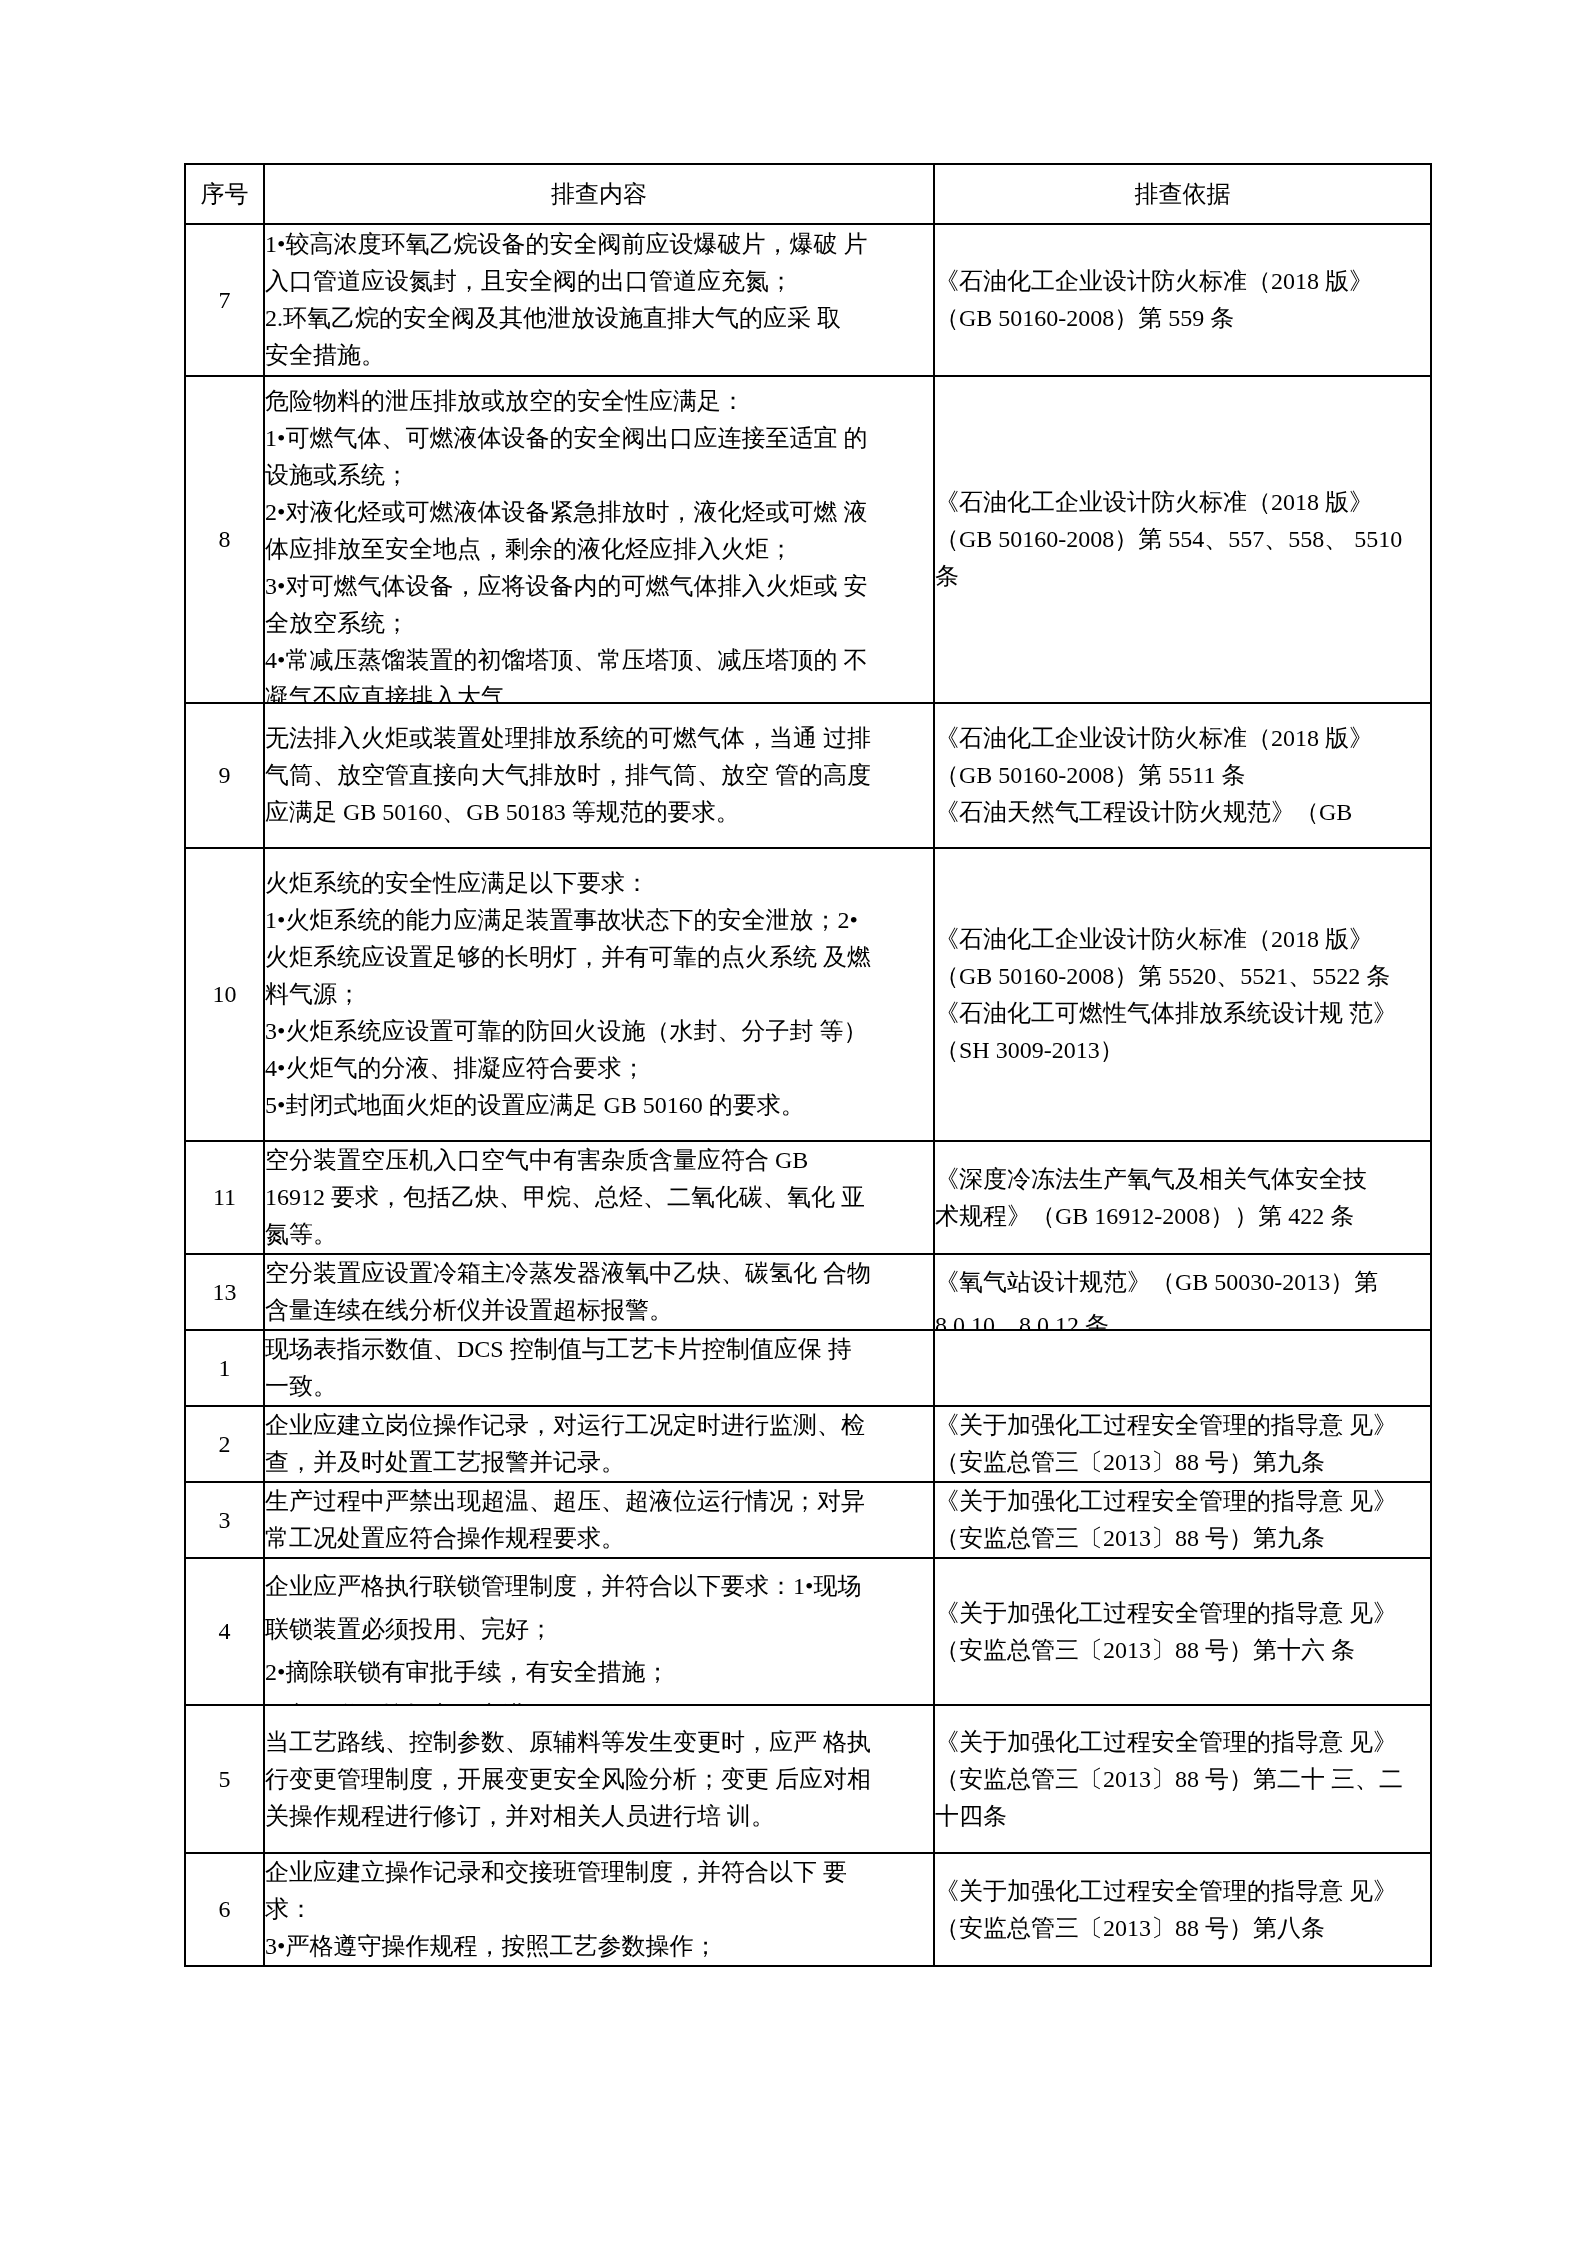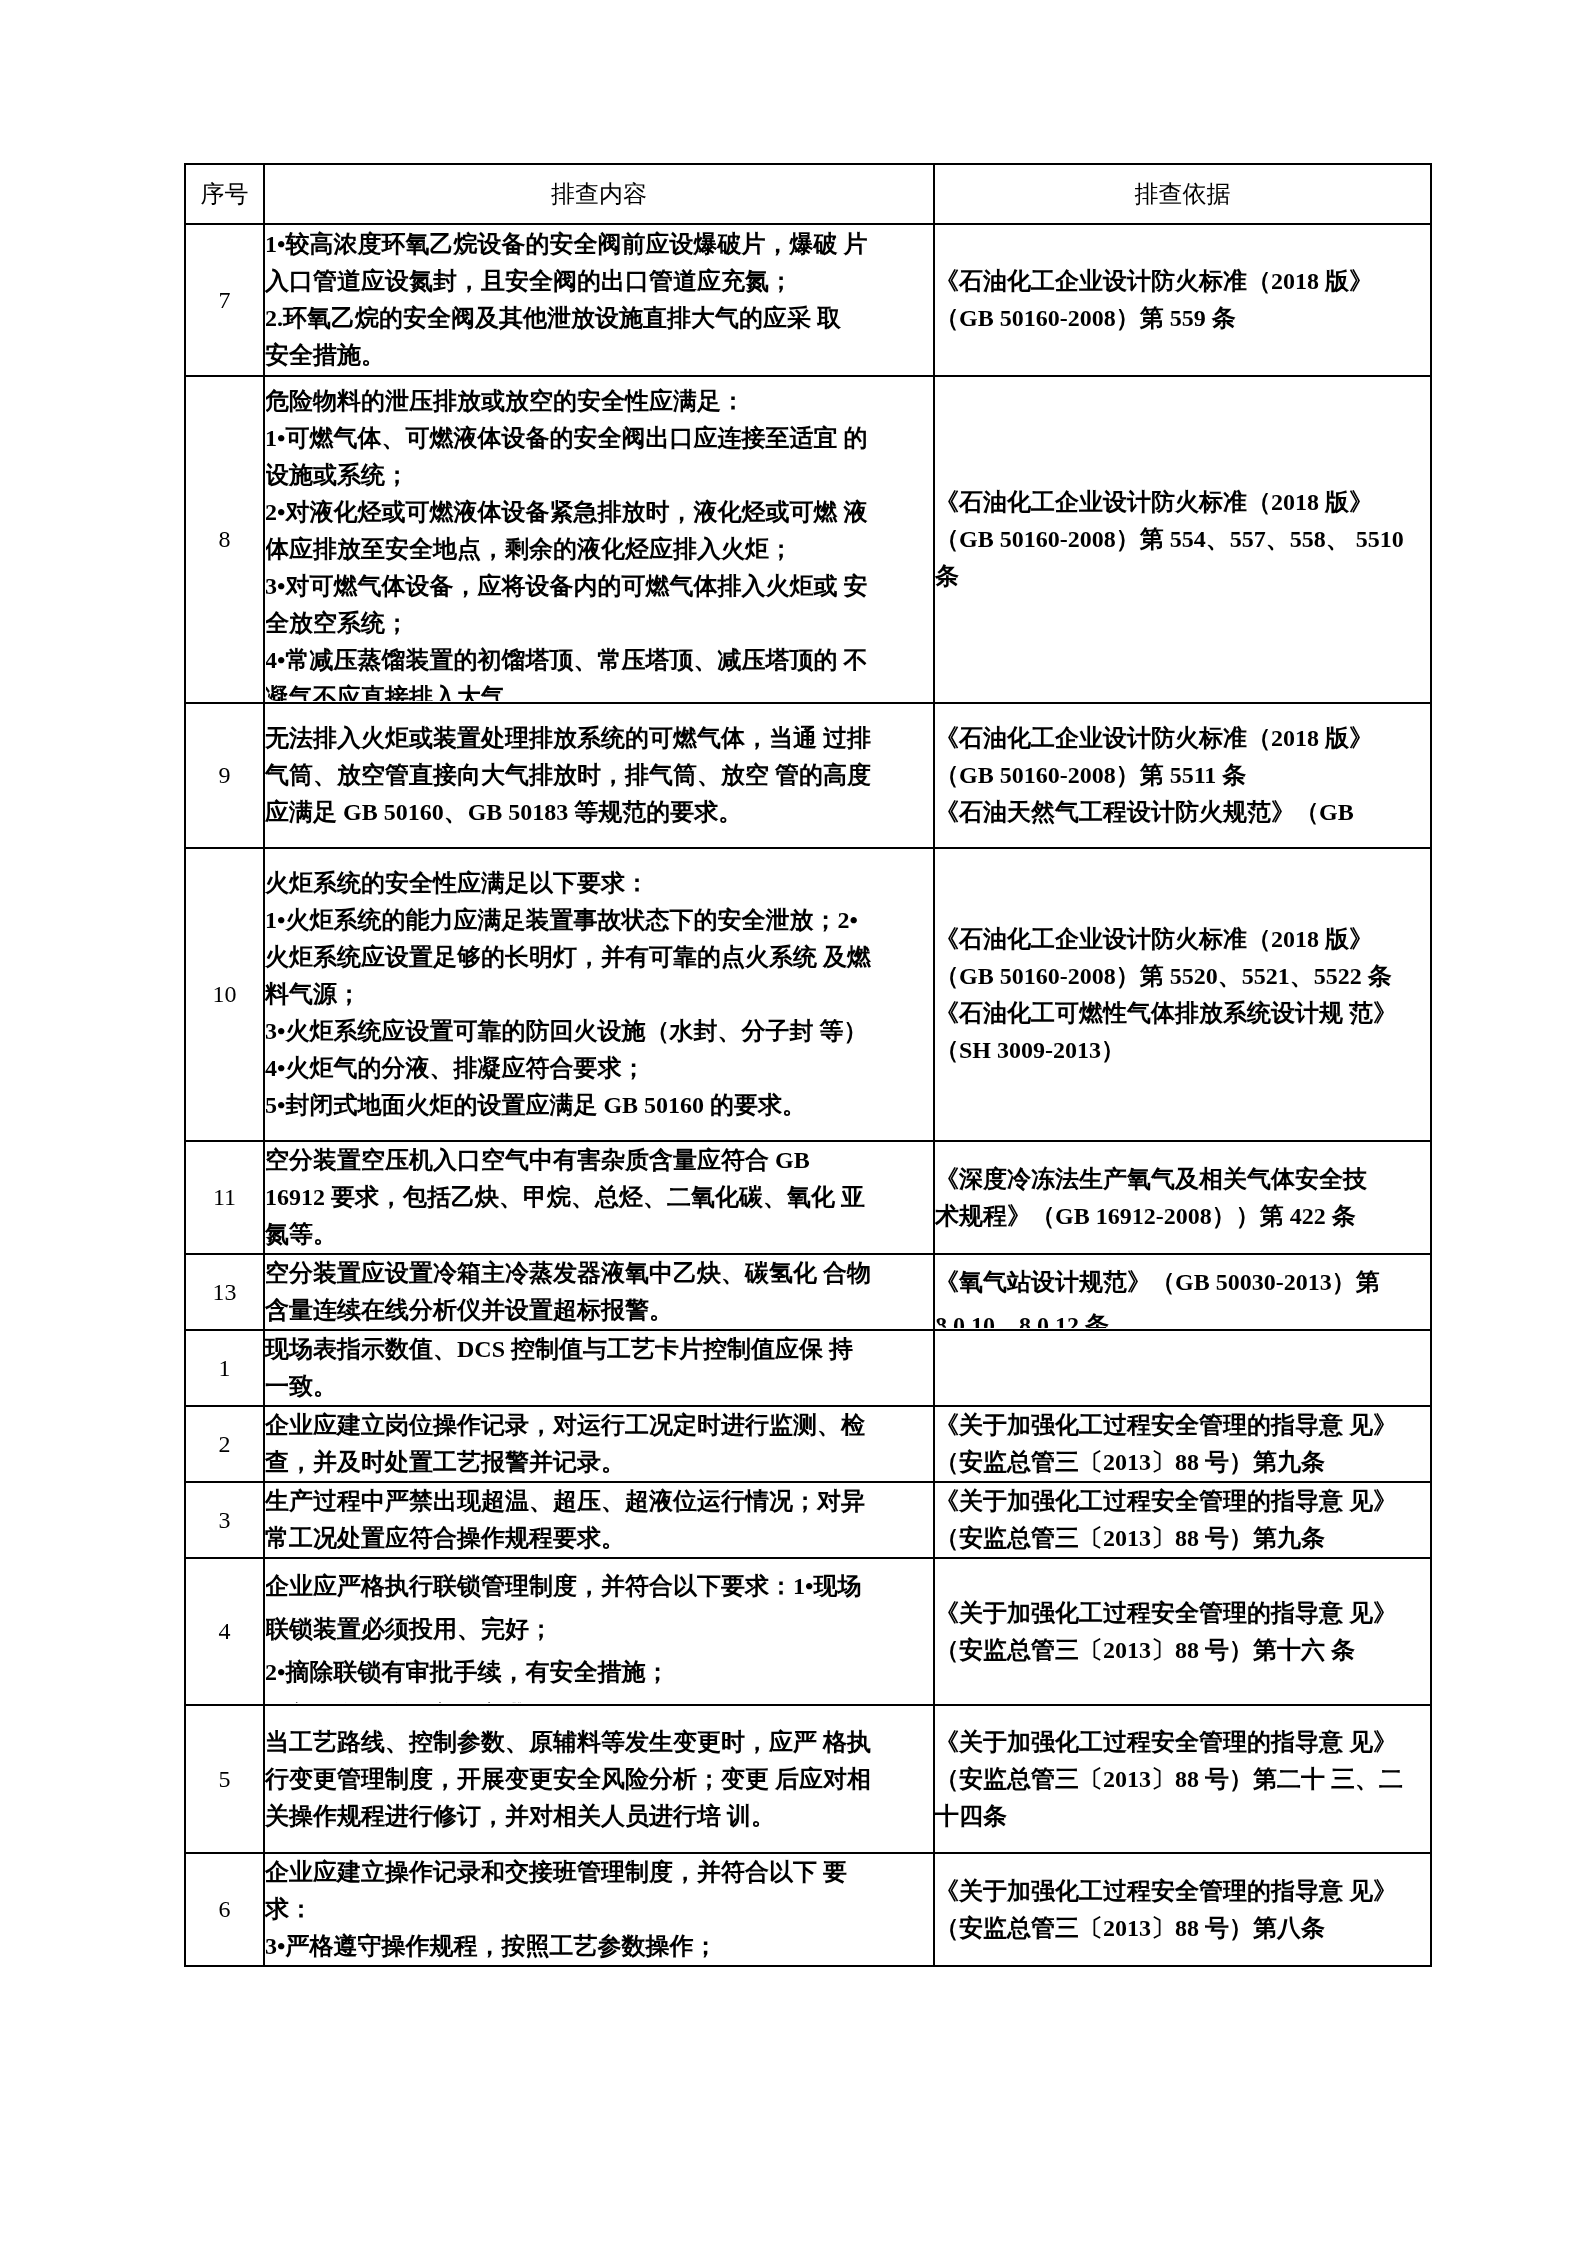--- a/index.html
+++ b/index.html
@@ -29,36 +29,34 @@
     font-size: 24px;
     line-height: 37px;
     padding: 0;
     overflow: hidden;
   }
   td.td-no {
     text-align: center;
   }
   td.td-text {
     padding: 0 6px;
-    font-weight: bold;
   }
   td.td-text .inner {
     white-space: pre;
   }
   td.header-cell {
     text-align: center;
     font-size: 24px;
   }
   td.section-cell {
     text-align: center;
     font-size: 24px;
   }
   td.clip {
     vertical-align: top;
-    border-radius: 12px;
   }
   .inner.top {
     overflow: hidden;
     padding-top: 6px;
     box-sizing: border-box;
   }
   .inner.loose {
     line-height: 43px;
   }
   

